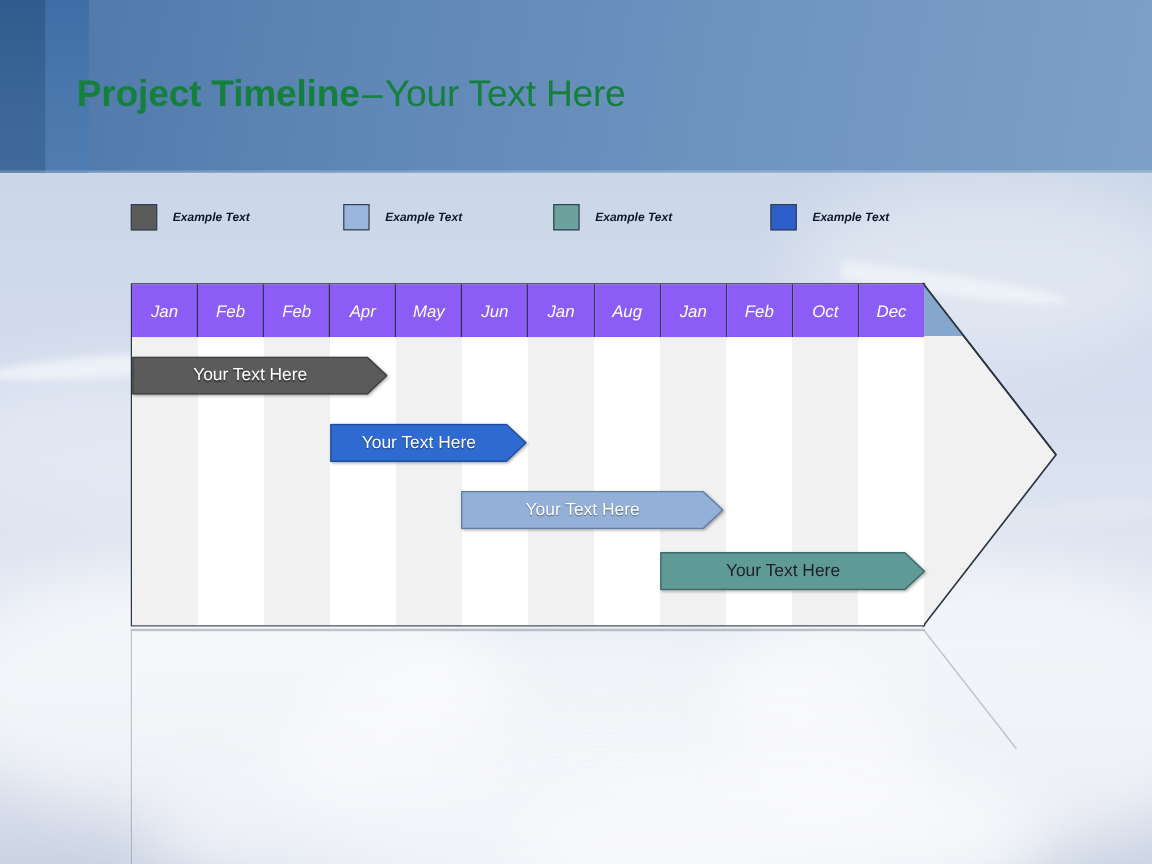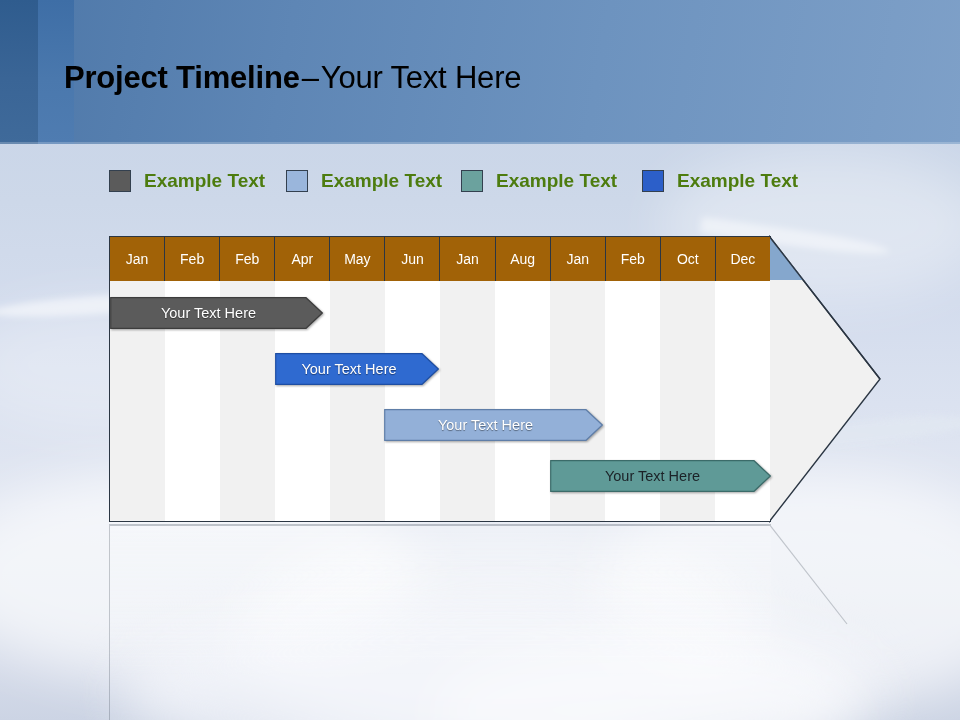--- a/index.html
+++ b/index.html
@@ -103,21 +103,21 @@
     left: 0; bottom: 0;
     width: 960px; height: 2px;
     background: rgba(255,255,255,0.22);
   }
   .slide-title {
     position: absolute;
     left: 64px;
     top: 58px;
     font-size: 31px;
     line-height: 40px;
-    color: #000000;
+    color: #15803d;
     letter-spacing: -0.2px;
     white-space: nowrap;
   }
   .slide-title .t-strong { font-weight: bold; }
   .slide-title .t-dash   { font-weight: normal; padding: 0 2px; }
   .slide-title .t-light  { font-weight: normal; }
 
   
   .legend {
     position: absolute;
@@ -139,24 +139,25 @@
   .legend-item.li3 { left: 533px; }
   .legend-swatch {
     width: 22px;
     height: 22px;
     border: 1px solid #33404f;
     box-sizing: border-box;
     flex: none;
   }
   .legend-label {
     margin-left: 13px;
-    font-size: 19px;
+    font-size: 10px;
     font-weight: bold;
-    color: #4d7c0f;
+    color: #0f172a;
     white-space: nowrap;
+    font-style: italic;
   }
 
   
   .chart {
     position: absolute;
     left: 109px;
     top: 236px;
     width: 772px;
     height: 288px;
   }
@@ -179,28 +180,29 @@
 
   
   .months-row {
     position: absolute;
     left: 1px; top: 1px;
     width: 660px; height: 44px;
     display: flex;
   }
   .month-cell {
     flex: 1 1 0;
-    background: #a16207;
+    background: #8b5cf6;
     border-right: 1px solid #2b3643;
     box-sizing: border-box;
     display: flex;
     align-items: center;
     justify-content: center;
     color: #ffffff;
     font-size: 14px;
+    font-style: italic;
   }
   .month-cell:last-child { border-right: none; }
 
   
   .grid-row {
     position: absolute;
     left: 1px; top: 45px;
     width: 660px; height: 240px;
     display: flex;
   }

